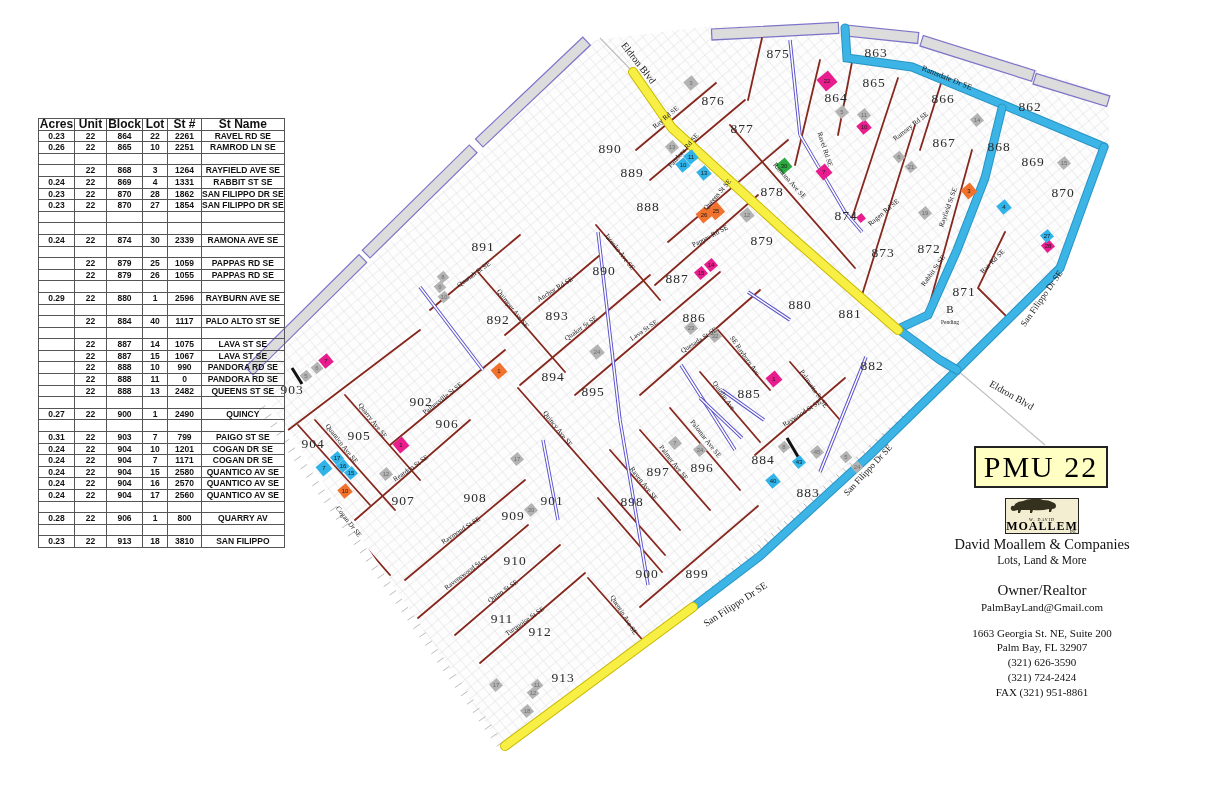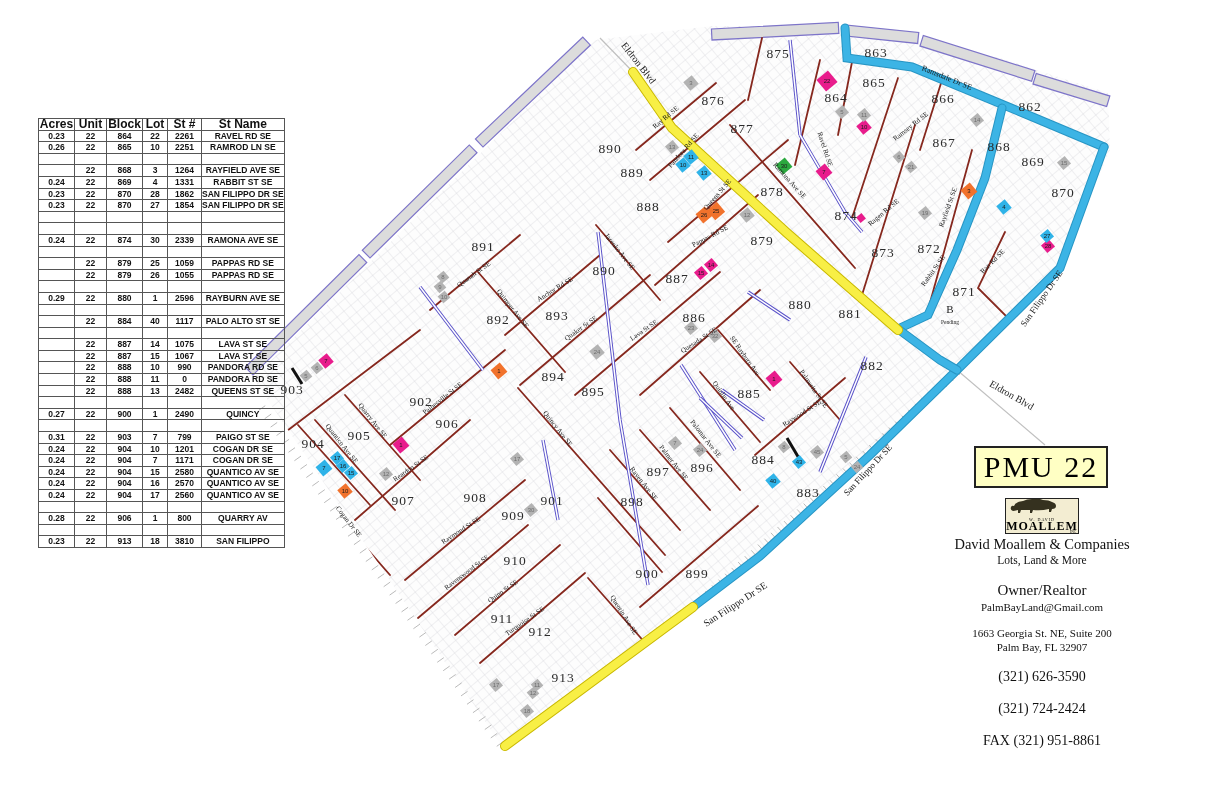--- a/index.html
+++ b/index.html
@@ -21,21 +21,21 @@
   #logo-box .ltop{font-size:4px;letter-spacing:1px;line-height:4px;margin-top:1px;}
   #logo-box .lname{font-size:12px;font-weight:bold;letter-spacing:1px;line-height:9px;}
   #logo-box .linc{font-size:3.5px;text-align:right;margin-right:2px;line-height:3.5px;}
   #contact{position:absolute;left:954px;top:536px;width:176px;text-align:center;color:#111;}
   #contact .c1{font-size:14.5px;}
   #contact .c2{font-size:11.5px;margin-top:1px;}
   #contact .c3{font-size:15px;margin-top:16px;}
   #contact .c4{font-size:11px;margin-top:2px;}
   #contact .c5{font-size:11px;margin-top:14px;}
   #contact .c6{font-size:11px;margin-top:2px;}
-  #contact .ph{font-size:14px;margin-top:16px;}
+  #contact .ph{font-size:11px;margin-top:3px;}
 </style>
 </head>
 <body>
 
 <div id="stage">
   <svg id="map-svg" width="1210" height="792" viewBox="0 0 1210 792" style="position:absolute;left:0;top:0;">
       <defs>
         <pattern id="gA" width="9" height="9" patternUnits="userSpaceOnUse" patternTransform="rotate(50)">
           <line x1="0" y1="0" x2="0" y2="9" stroke="#d2d2d8" stroke-width="0.7"></line>
         </pattern>

